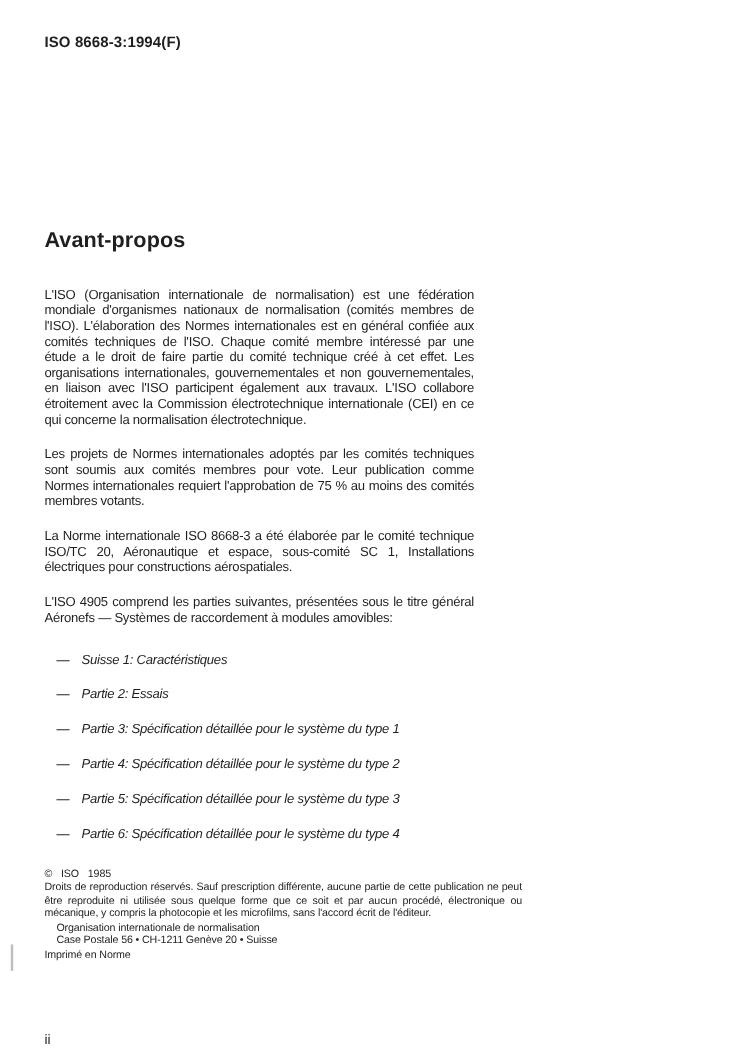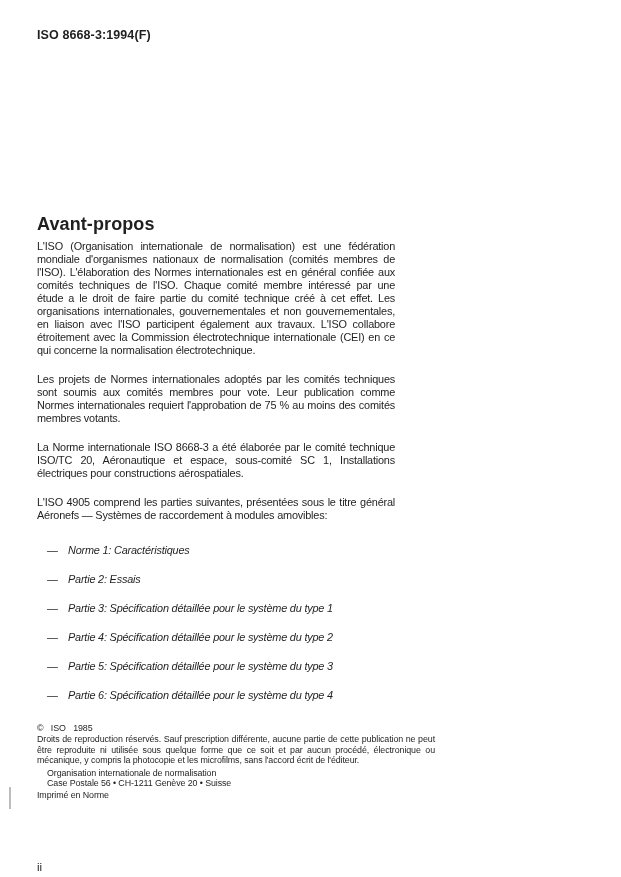--- a/index.html
+++ b/index.html
@@ -21,21 +21,21 @@
     position: absolute;
     left: 37px;
     top: 28px;
     font-size: 12.5px;
     font-weight: 700;
     letter-spacing: 0.1px;
   }
   .doc-title {
     position: absolute;
     left: 37px;
-    top: 214px;
+    top: 190px;
     margin: 0;
     font-size: 18px;
     font-weight: 700;
     letter-spacing: 0.1px;
   }
   .content {
     position: absolute;
     left: 37px;
     top: 240px;
     width: 358px;
@@ -115,21 +115,21 @@
 
     <p>Les projets de Normes internationales adoptés par les comités techniques sont soumis aux comités membres pour vote. Leur publication comme Normes internationales requiert l'approbation de 75 % au moins des comités membres votants.</p>
 
     <p><span>La Norme internationale ISO 8668-3 a été élaborée par le comité technique ISO/TC 20, </span><span class="it">Aéronautique et espace</span><span>, sous-comité SC 1, </span><span class="it">Installations électriques pour constructions aérospatiales</span><span>.</span></p>
 
     <p><span>L'ISO 4905 comprend les parties suivantes, présentées sous le titre général </span><span class="it">Aéronefs — Systèmes de raccordement à modules amovibles</span><span>:</span></p>
 
     <div class="parts">
       <div class="part">
           <span class="dash">—</span>
-          <span>Norme 1: Caractéristiques</span>
+          <span>Suisse 1: Caractéristiques</span>
         </div>
       <div class="part">
           <span class="dash">—</span>
           <span>Partie 2: Essais</span>
         </div>
       <div class="part">
           <span class="dash">—</span>
           <span>Partie 3: Spécification détaillée pour le système du type 1</span>
         </div>
       <div class="part">

